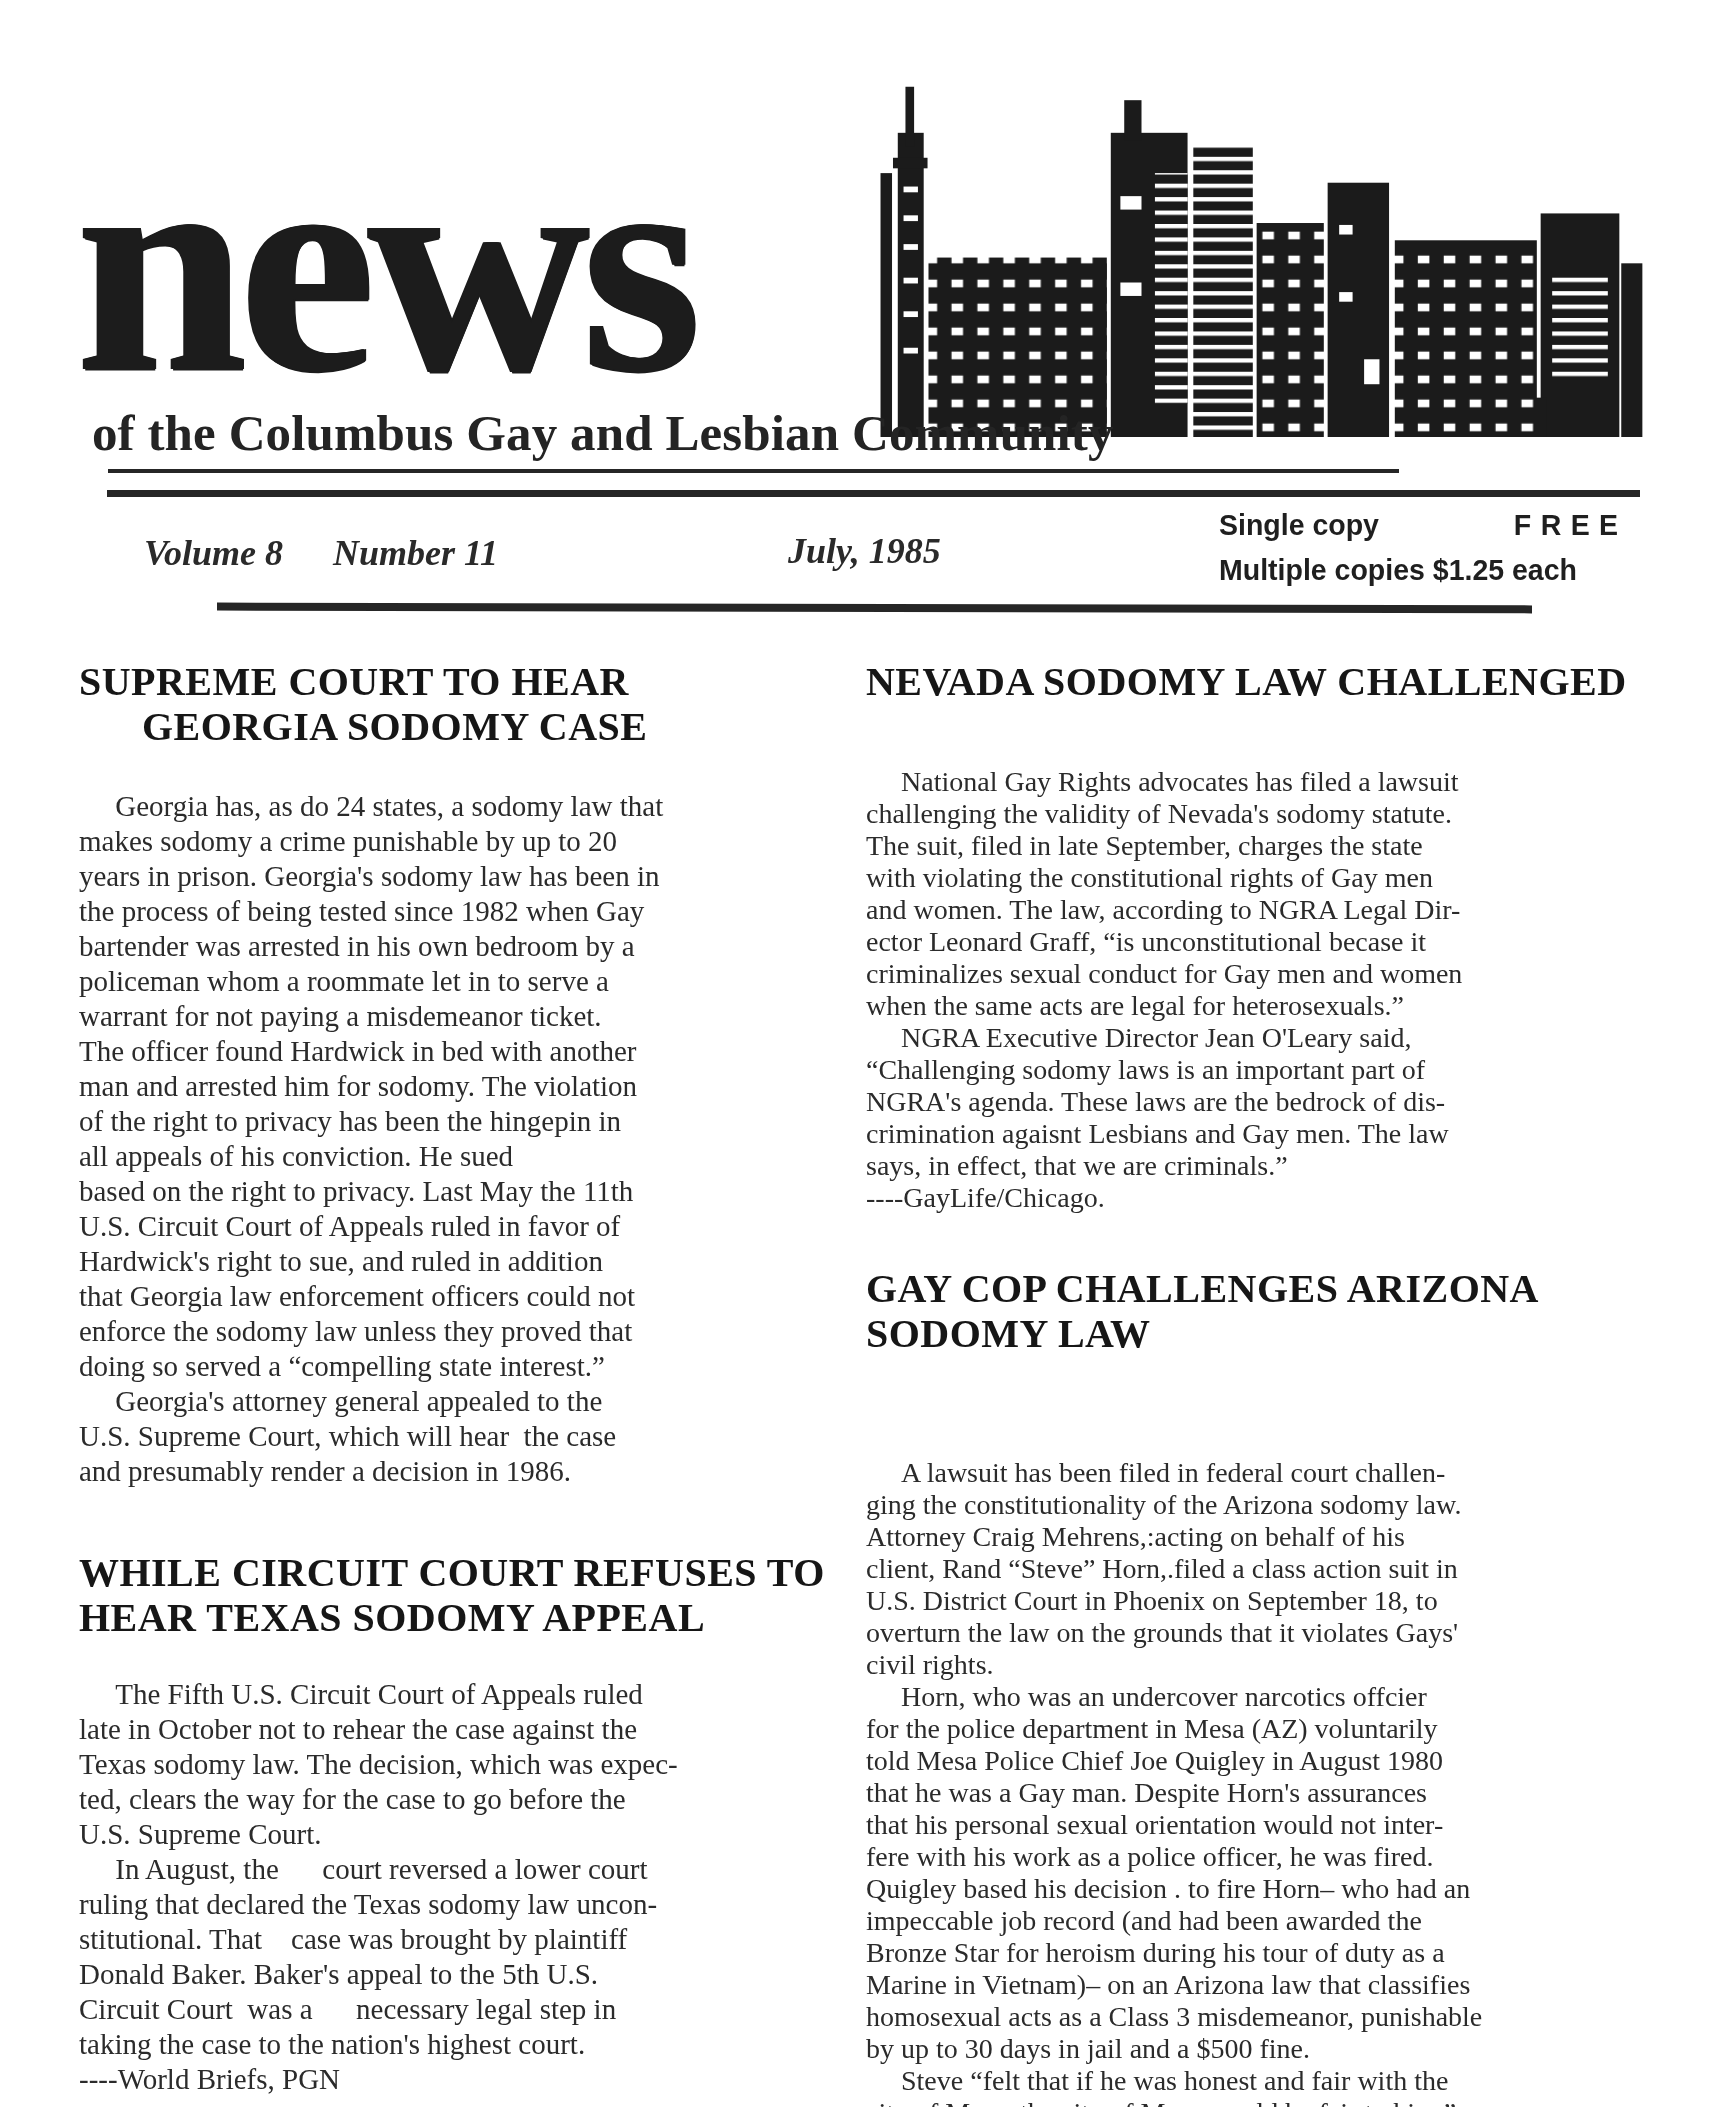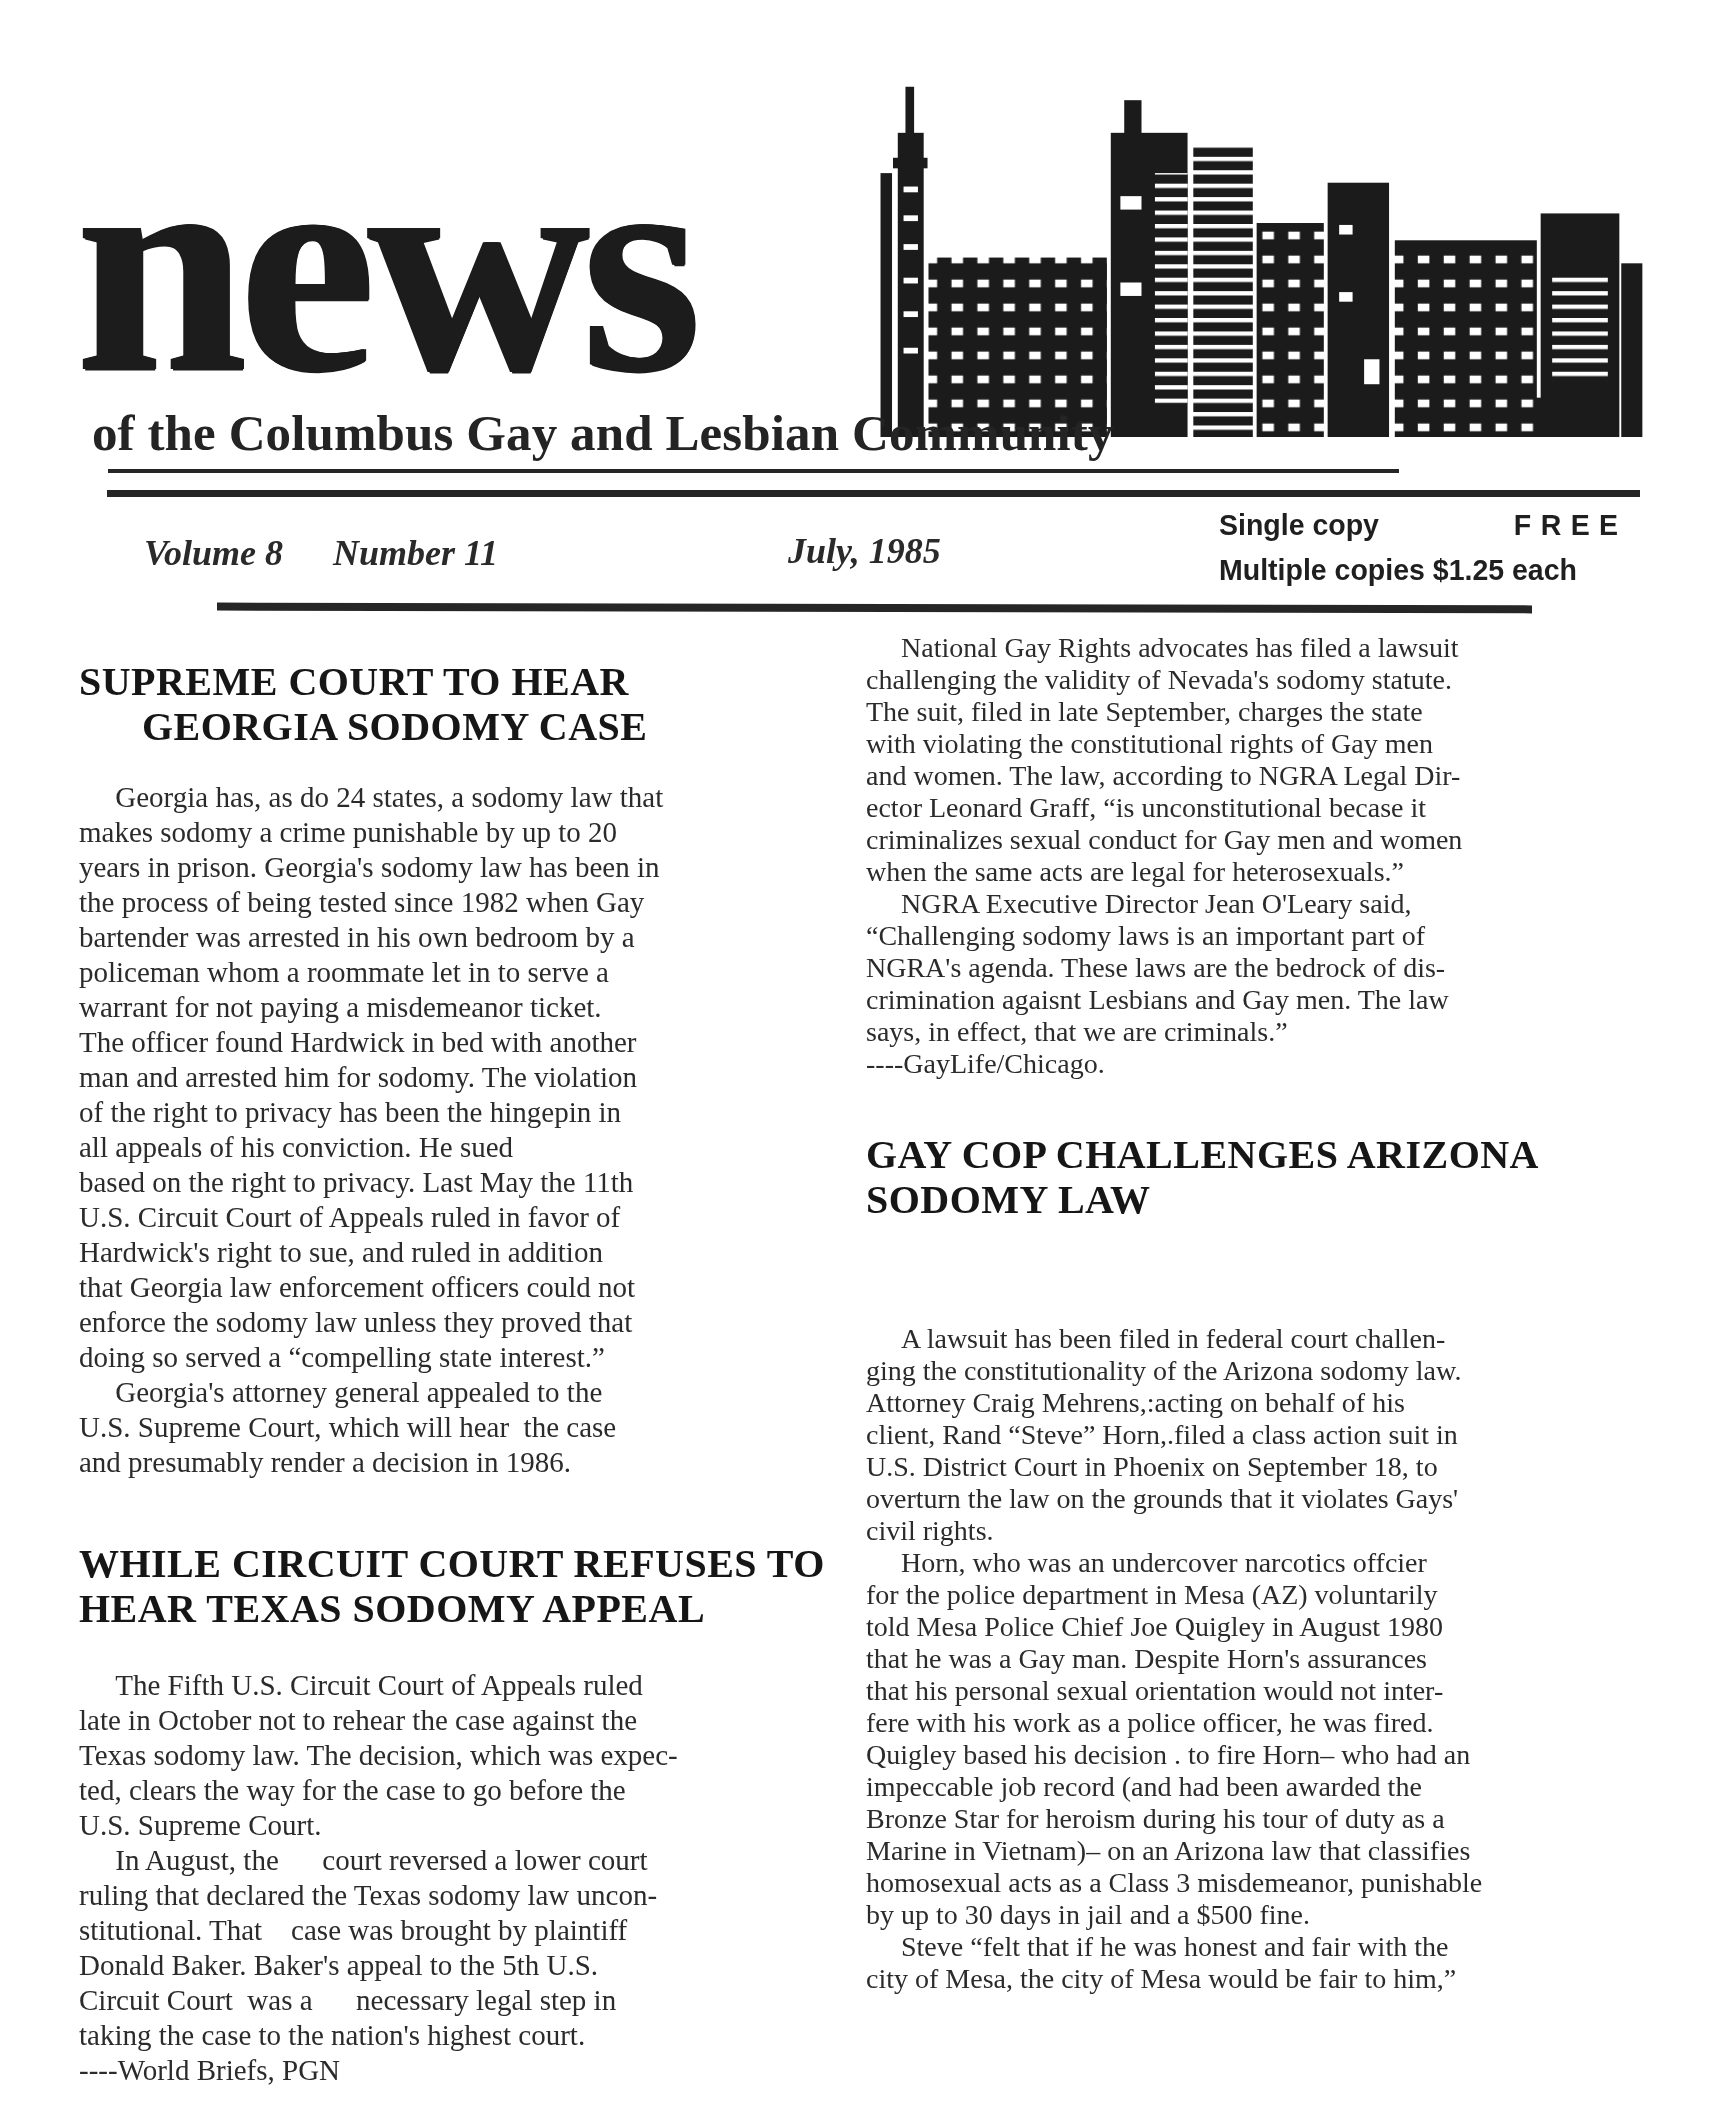--- a/index.html
+++ b/index.html
@@ -47,21 +47,21 @@
   .col{position:absolute;top:632px;}
   #col-left {left:79px;width:775px;}
   #col-right{left:866px;width:816px;}
   .article-title{
     font-weight:bold;white-space:pre-wrap;color:#161616;
     font-size:40px;line-height:1.13;letter-spacing:.012em;
   }
   .article-body{white-space:pre-wrap;color:#2b2b2b;}
   #col-left  .article-body{font-size:29px;line-height:35px;margin-top:12px;}
   #col-right .article-body{font-size:28px;line-height:32px;}
-  .a1 .article-title{margin-bottom:31px;}
+  .a1 .article-title{margin-bottom:40px;}
   .a2{margin-top:61px;}
   .a2 .article-title{margin-bottom:36px;}
   .a3 .article-title{margin-bottom:62px;}
   .a4{margin-top:52px;}
   .a4 .article-title{margin-bottom:101px;margin-top:24px;}
 </style>
 </head>
 <body>
 
 <div id="logo" class="abs">news</div>
@@ -166,20 +166,21 @@
 stitutional. That    case was brought by plaintiff
 Donald Baker. Baker's appeal to the 5th U.S.
 Circuit Court  was a      necessary legal step in
 taking the case to the nation's highest court.
 ----World Briefs, PGN</div>
   </article>
 </div>
 
 <div id="col-right" class="col">
   <article class="a3">
+    <h1 class="article-title">NEVADA SODOMY LAW CHALLENGED</h1>
     <div class="article-body">     National Gay Rights advocates has filed a lawsuit
 challenging the validity of Nevada's sodomy statute.
 The suit, filed in late September, charges the state
 with violating the constitutional rights of Gay men
 and women. The law, according to NGRA Legal Dir-
 ector Leonard Graff, “is unconstitutional becase it
 criminalizes sexual conduct for Gay men and women
 when the same acts are legal for heterosexuals.”
      NGRA Executive Director Jean O'Leary said,
 “Challenging sodomy laws is an important part of

